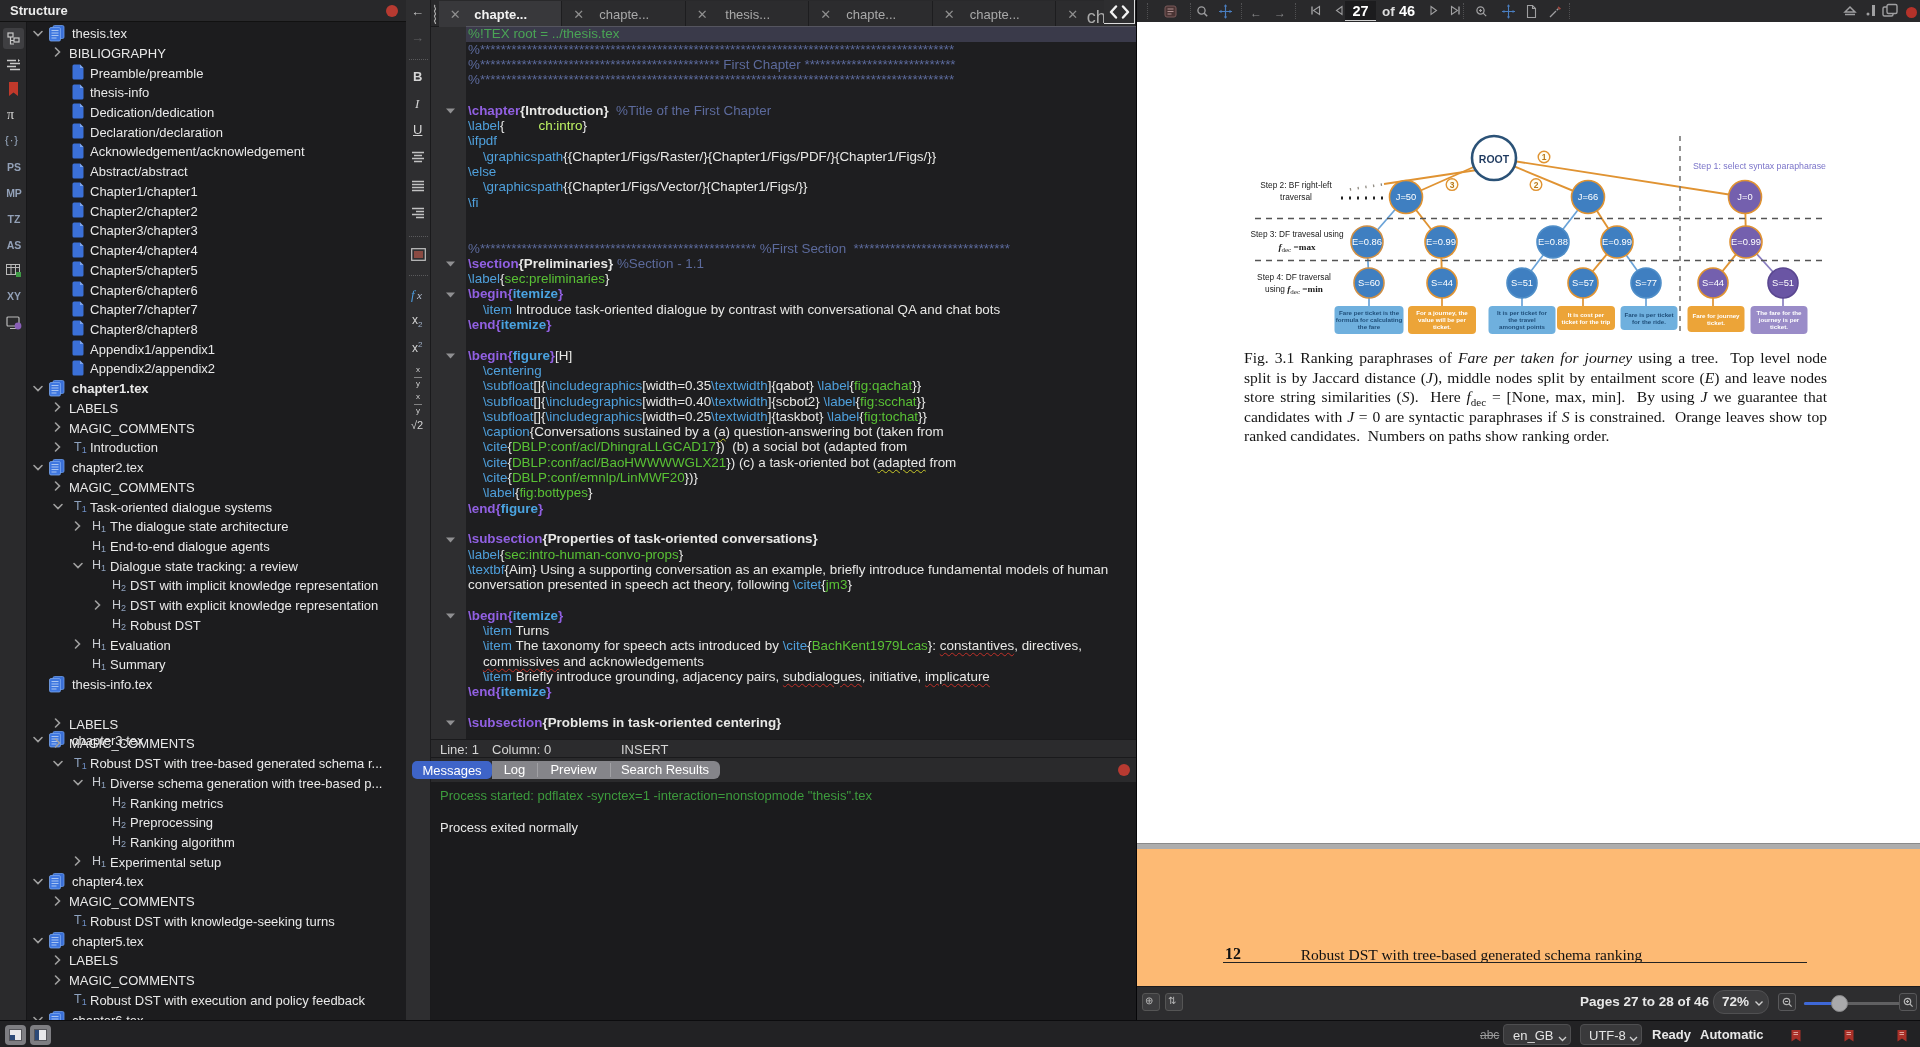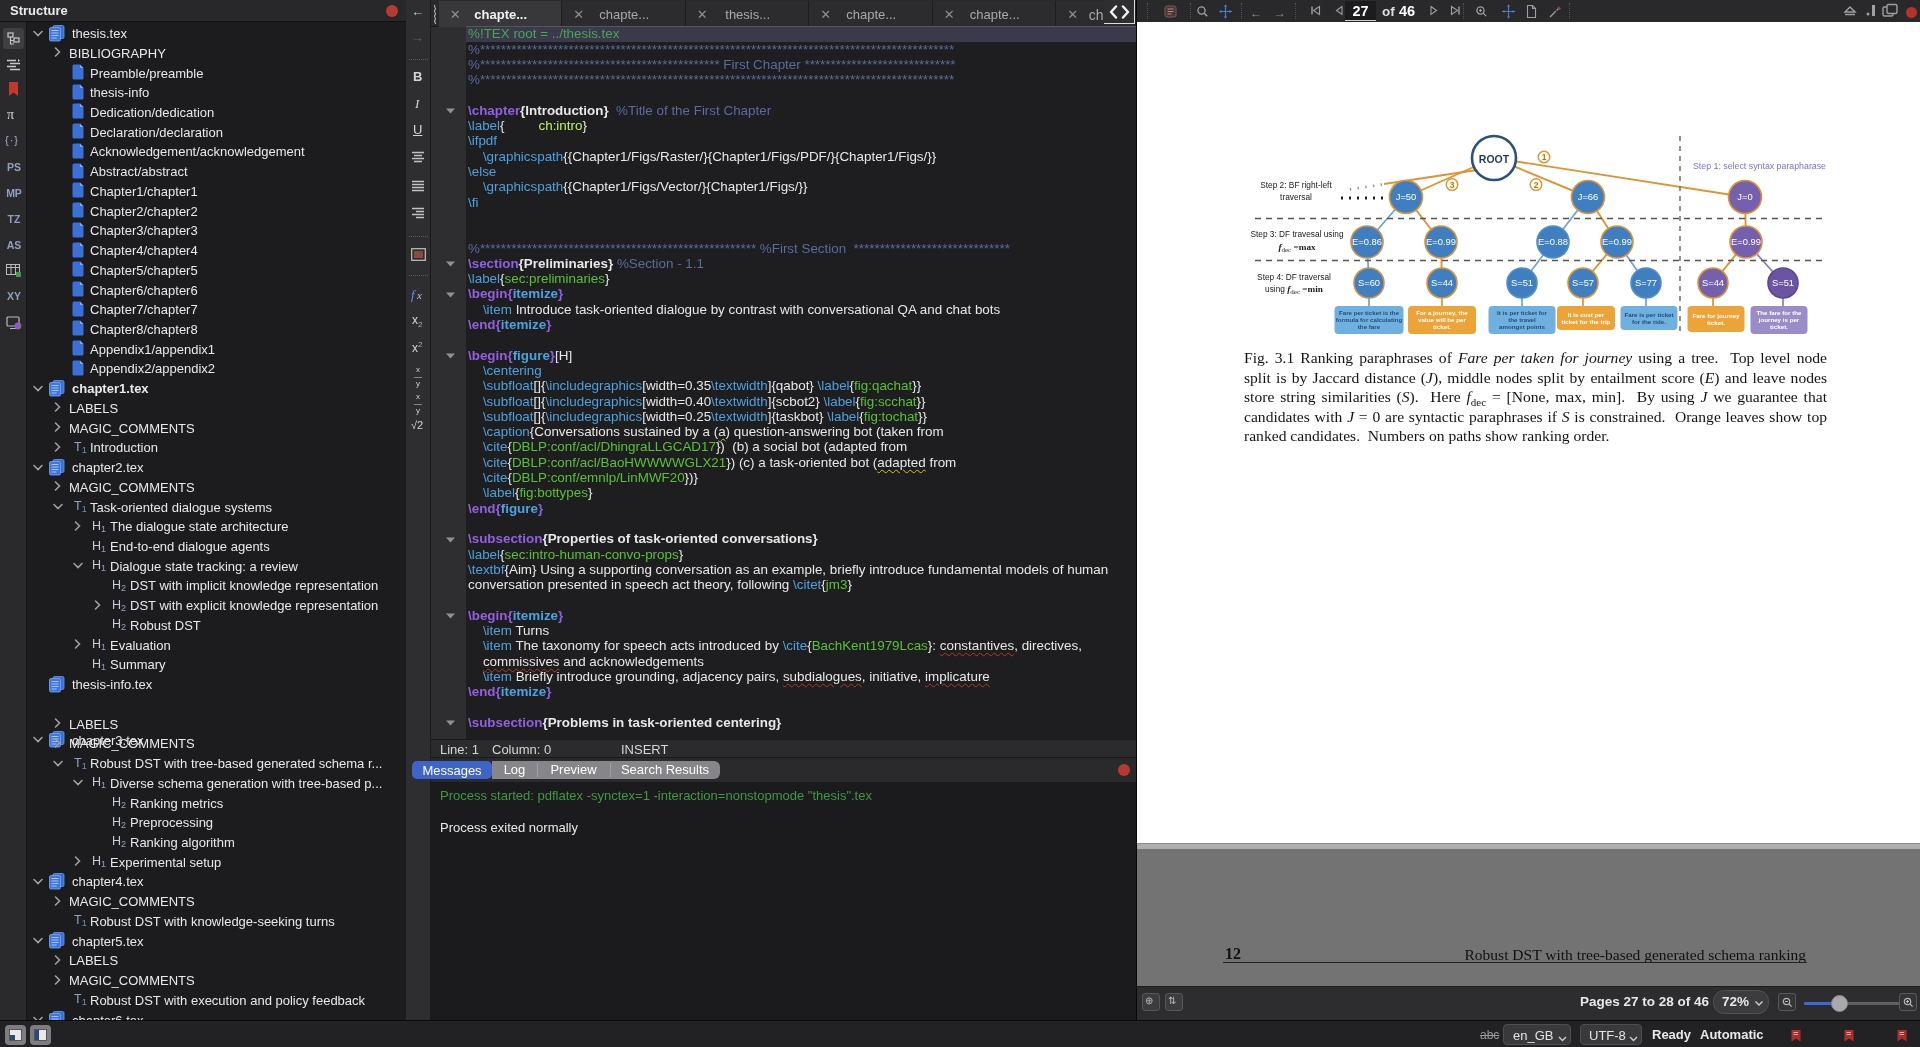--- a/index.html
+++ b/index.html
@@ -449,21 +449,21 @@
     <div class="abs" style="left:378.2px;top:1px;width:123.5px;height:26px;background:#2c2c2e;border-right:1px solid #1d1d1f">
       <span class="abs" style="left:11px;top:6px;font-size:13px;color:#8f8f8f">✕</span>
       <span class="abs" style="left:0;top:5.5px;width:124px;text-align:center;font-size:13px;font-weight:normal;color:#a9a9a9">chapte...</span>
     </div>
     <div class="abs" style="left:501.7px;top:1px;width:123.5px;height:26px;background:#2c2c2e;border-right:1px solid #1d1d1f">
       <span class="abs" style="left:11px;top:6px;font-size:13px;color:#8f8f8f">✕</span>
       <span class="abs" style="left:0;top:5.5px;width:124px;text-align:center;font-size:13px;font-weight:normal;color:#a9a9a9">chapte...</span>
     </div>
     <div class="abs" style="left:625.2px;top:1px;width:79.8px;height:26px;background:#2c2c2e;border-right:1px solid #1d1d1f">
       <span class="abs" style="left:11px;top:6px;font-size:13px;color:#8f8f8f">✕</span>
-      <span class="abs" style="left:0;top:5.5px;width:80px;text-align:center;font-size:14px;font-weight:normal;color:#a9a9a9">ch</span>
+      <span class="abs" style="left:0;top:5.5px;width:80px;text-align:center;font-size:18px;font-weight:normal;color:#a9a9a9">ch</span>
     </div>
     <div class="abs" style="left:673px;top:0px;width:31px;height:24px;background:#2e2e30;border-right:1.5px solid #dcdcdc;border-bottom:1.5px solid #dcdcdc">
       <svg class="abs" style="left:3px;top:5px" width="25" height="14" viewBox="0 0 25 14">
         <path d="M9 1.5L4 7l5 5.5M16 1.5L21 7l-5 5.5" stroke="#f2f2f2" stroke-width="2.4" fill="none" stroke-linecap="round" stroke-linejoin="round"></path>
       </svg>
     </div>
   </div>
 <div class="abs" style="left:431px;top:27px;width:705px;height:712px;background:#1e1e20">
     <div class="abs" style="left:0;top:0;width:35px;height:712px;background:#2e2e30"></div>
     <svg class="abs" style="left:14px;top:80.3px" width="11" height="8" viewBox="0 0 11 8">
@@ -720,23 +720,23 @@
         <text x="157" y="264.5" text-anchor="middle" font-size="8.3" fill="#1a1a1a" font-family="Liberation Sans">using <tspan font-family="Liberation Serif" font-style="italic" font-weight="bold" font-size="9.2">f</tspan><tspan font-family="Liberation Serif" font-size="7" dy="2">dec</tspan><tspan font-family="Liberation Serif" dy="-2" font-weight="bold" font-size="9.2"> =min</tspan></text>
         <text x="556" y="142" font-size="8.8" fill="#7b74c9" font-family="Liberation Sans">Step 1: select syntax parapharase</text>
       </svg>
       <div class="abs" style="left:107px;top:326.0px;width:583px;height:19.6px;font-family:'Liberation Serif',serif;font-size:15.6px;line-height:19.6px;color:#141414;white-space:normal;text-align:justify;text-align-last:justify;">Fig. 3.1 Ranking paraphrases of <i>Fare per taken for journey</i> using a tree.&nbsp; Top level node</div>
       <div class="abs" style="left:107px;top:345.6px;width:583px;height:19.6px;font-family:'Liberation Serif',serif;font-size:15.6px;line-height:19.6px;color:#141414;white-space:normal;text-align:justify;text-align-last:justify;">split is by Jaccard distance (<i>J</i>), middle nodes split by entailment score (<i>E</i>) and leave nodes</div>
       <div class="abs" style="left:107px;top:365.2px;width:583px;height:19.6px;font-family:'Liberation Serif',serif;font-size:15.6px;line-height:19.6px;color:#141414;white-space:normal;text-align:justify;text-align-last:justify;">store string similarities (<i>S</i>).&nbsp; Here <i>f</i><sub style="font-size:11px">dec</sub> = [None, max, min].&nbsp; By using <i>J</i> we guarantee that</div>
       <div class="abs" style="left:107px;top:384.8px;width:583px;height:19.6px;font-family:'Liberation Serif',serif;font-size:15.6px;line-height:19.6px;color:#141414;white-space:normal;text-align:justify;text-align-last:justify;">candidates with <i>J</i> = 0 are syntactic paraphrases if <i>S</i> is constrained.&nbsp; Orange leaves show top</div>
       <div class="abs" style="left:107px;top:404.4px;width:583px;height:19.6px;font-family:'Liberation Serif',serif;font-size:15.6px;line-height:19.6px;color:#141414;white-space:normal;">ranked candidates.&nbsp; Numbers on paths show ranking order.</div>
     </div>
     <div class="abs" style="left:0;top:843px;width:784px;height:6px;background:#adadad;border-top:1px solid #8a8a8a"></div>
-    <div class="abs" style="left:0;top:849px;width:784px;height:137px;background:#737373">
+    <div class="abs" style="left:0;top:849px;width:784px;height:137px;background:#fdba74">
       <span class="abs" style="left:88px;top:96px;font-family:'Liberation Serif',serif;font-size:16px;font-weight:bold;color:#111">12</span>
-      <span class="abs" style="left:0px;top:97px;width:669px;text-align:right;font-family:'Liberation Serif',serif;font-size:15.5px;color:#111">Robust DST with tree-based generated schema ranking</span>
+      <span class="abs" style="left:0px;top:97px;width:669px;text-align:center;font-family:'Liberation Serif',serif;font-size:15.5px;color:#111">Robust DST with tree-based generated schema ranking</span>
       <div class="abs" style="left:86px;top:112.5px;width:584px;border-top:1.6px solid #222"></div>
     </div>
     <div class="abs" style="left:0;top:986px;width:784px;height:34px;background:#2d2d2f;border-top:1px solid #1c1c1e">
       <div class="abs" style="left:5px;top:6px;width:18px;height:18px;background:#3c3c3e;border:1px solid #555;border-radius:3px">
         <span class="abs" style="left:2px;top:1px;font-size:10px;color:#bbb">⊕</span>
       </div>
       <div class="abs" style="left:28px;top:6px;width:18px;height:18px;background:#3c3c3e;border:1px solid #555;border-radius:3px">
         <span class="abs" style="left:2px;top:1px;font-size:10px;color:#bbb">⇅</span>
       </div>
       <span class="abs" style="left:443px;top:7px;font-size:13.5px;font-weight:bold;color:#e8e8e8">Pages 27 to 28 of 46</span>

